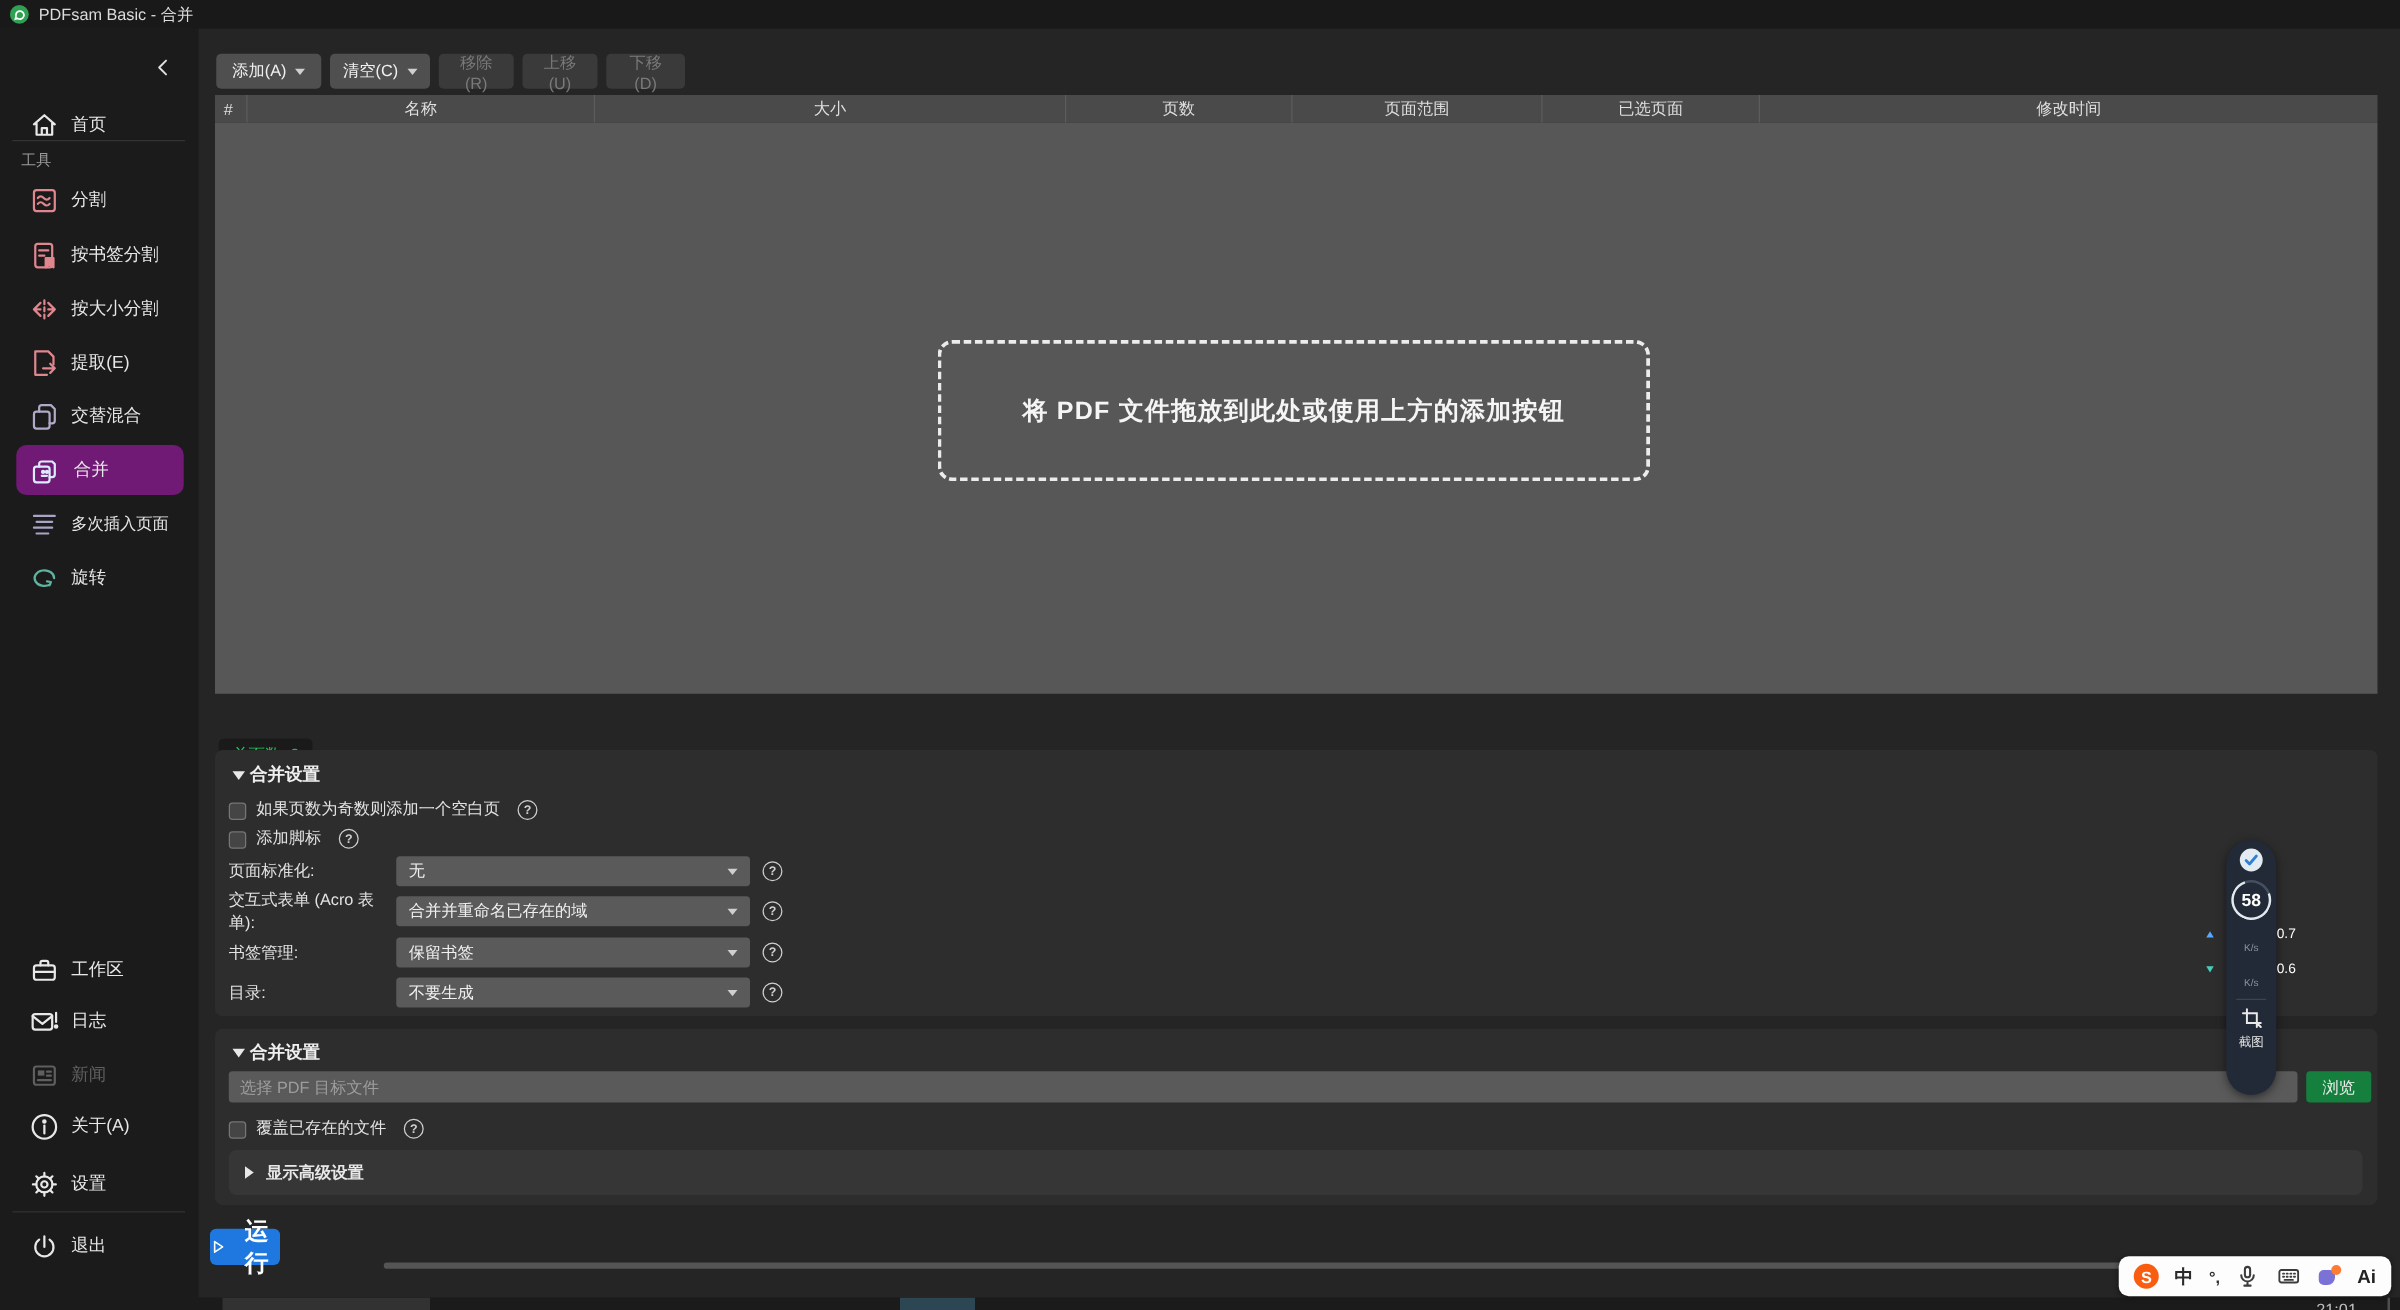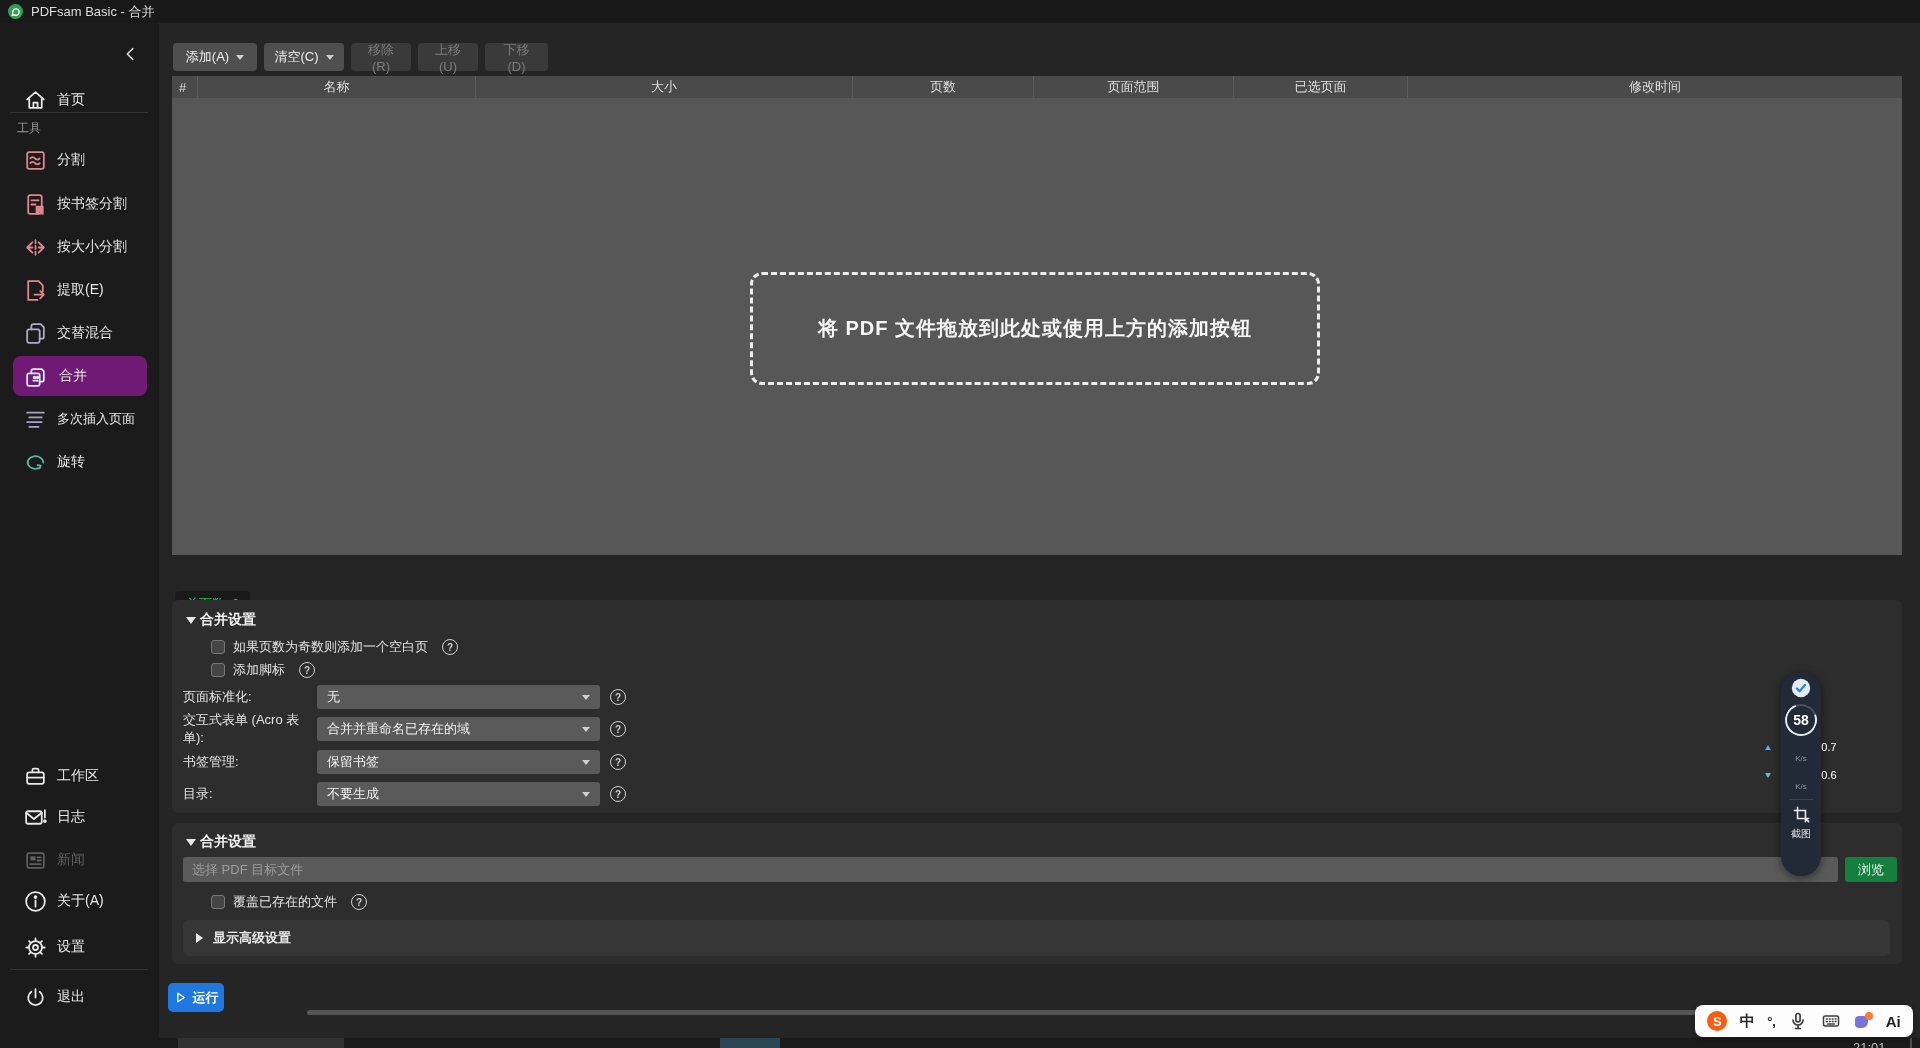--- a/index.html
+++ b/index.html
@@ -57,21 +57,21 @@
   .panel { position:absolute; left:13px; width:1730px; background:#2d2d2d; border-radius:6px; }
   .panel1 { top:577px; height:213px; }
   .panel2 { top:800px; height:141px; }
   .phead { position:absolute; left:14px; display:flex; align-items:center; gap:4px; cursor:pointer; }
   .tri-down { width:0; height:0; border-left:5px solid transparent; border-right:5px solid transparent;
     border-top:7px solid #e8e8e8; }
   .tri-right { width:0; height:0; border-top:5px solid transparent; border-bottom:5px solid transparent;
     border-left:7px solid #e8e8e8; }
   .ptitle { font-size:14px; font-weight:bold; color:#f0f0f0; }
 
-  .cbrow { position:absolute; display:flex; align-items:center; gap:8px;margin-left:28px; }
+  .cbrow { position:absolute; display:flex; align-items:flex-end; gap:8px; }
   .checkbox { width:14px; height:14px; background:#454545; border:1px solid #767676; border-radius:3px; cursor:pointer; }
   .cblabel { font-size:13px; color:#e2e2e2; }
   .help { width:16px; height:16px; border:1.4px solid #cfcfcf; border-radius:50%; color:#cfcfcf;
     font-size:10px; font-weight:bold; display:flex; align-items:center; justify-content:center; cursor:pointer; }
 
   .ddrow { position:absolute; left:11px; height:24px; display:flex; align-items:center; }
   .ddlabel { width:134px; font-size:13px; color:#e2e2e2; }
   .dropdown { width:283px; height:24px; background:#5a5a5a; border-radius:3px; display:flex;
     align-items:center; padding:0 10px; cursor:pointer; }
   .ddvalue { flex:1; font-size:13px; color:#f0f0f0; white-space:nowrap; overflow:hidden; }
@@ -80,21 +80,21 @@
   .fileinput { position:absolute; left:11px; top:34px; width:1655px; height:25px; background:#5a5a5a;
     border:none; border-radius:3px; color:#f0f0f0; font-size:13px; padding:0 9px; font-family:inherit; }
   .fileinput::placeholder { color:#9d9d9d; }
   .browsebtn { position:absolute; left:1673px; top:34px; width:52px; height:25px; background:#15803d;
     border:none; border-radius:3px; color:#ededed; font-size:13px; font-family:inherit; cursor:pointer; }
   .advanced { position:absolute; left:11px; top:97px; width:1707px; height:36px; background:#363636;
     border-radius:6px; display:flex; align-items:center; gap:10px; padding-left:13px; cursor:pointer; }
   .advanced span { font-size:13px; font-weight:bold; color:#e8e8e8; }
 
   .runbtn { position:absolute; left:9px; top:960px; width:56px; height:29px; background:#1f78e0;
-    border:none; border-radius:5px; color:#fff; font-size:13px; font-weight:bold; display:flex;
+    border:none; border-radius:5px; color:#fff; font-size:19px; font-weight:bold; display:flex;
     align-items:center; justify-content:center; gap:6px; font-family:inherit; cursor:pointer; }
   .hscroll { position:absolute; left:148px; top:987px; width:1578px; height:5px; background:#555;
     border-radius:3px; cursor:pointer; }
 
   
   .widget { position:absolute; left:1781px; top:672px; width:40px; height:204px; background:#232a37;
     border-radius:20px; box-shadow:0 2px 8px rgba(0,0,0,.5); display:flex; flex-direction:column;
     align-items:center; padding-top:5px; z-index:30; }
   .shield { width:22px; height:22px; }
   .gauge { position:relative; width:32px; height:32px; margin-top:5px; cursor:pointer; }

